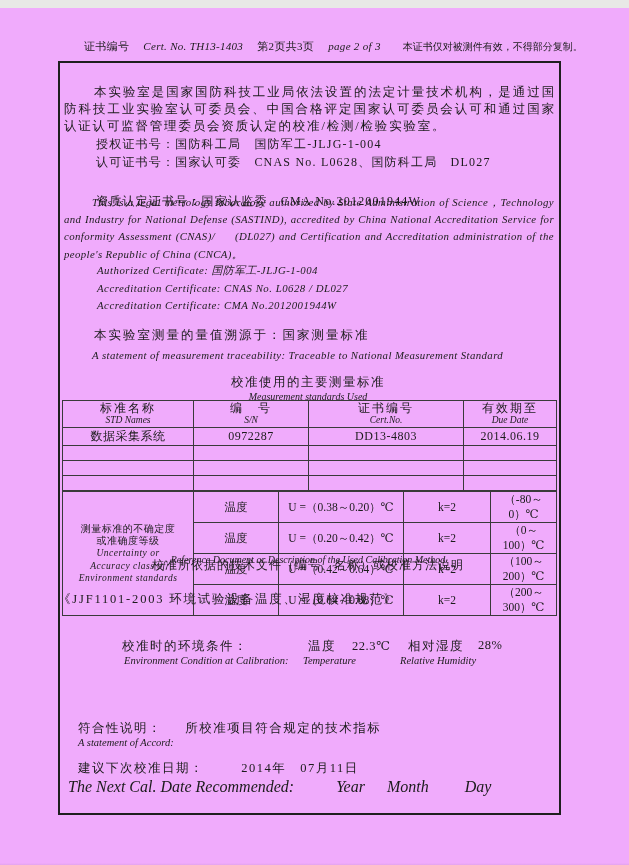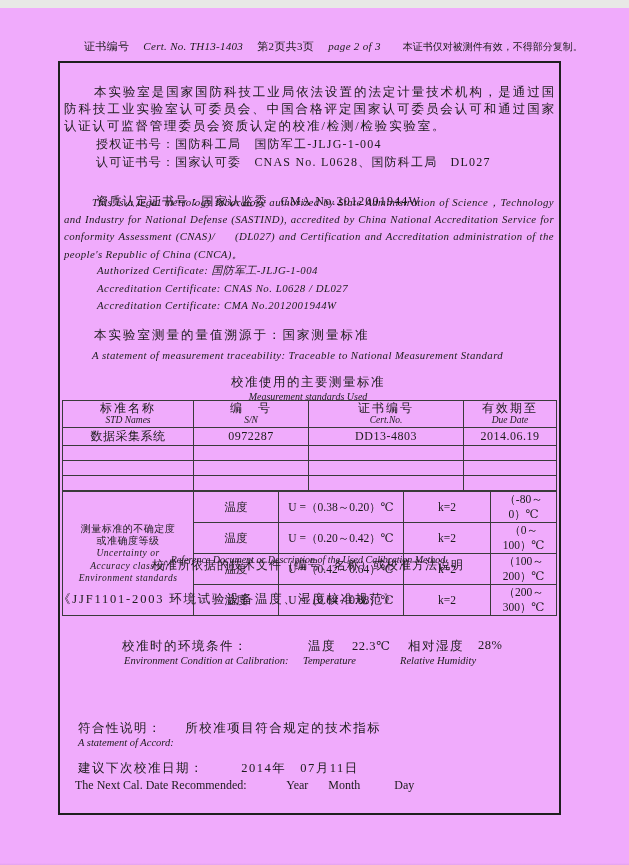--- a/index.html
+++ b/index.html
@@ -55,21 +55,21 @@
   .ref-title-en{top:546px;left:58px;width:500px;text-align:center;font-size:10px;font-style:italic;}
   .ref-doc{top:583px;left:58px;width:524px;text-align:left;font-size:12.5px;letter-spacing:1.8px;}
 
   .env-cn{top:630px;font-size:12.5px;letter-spacing:1.5px;white-space:nowrap;}
   .env-en{top:647px;font-size:10.5px;font-style:italic;white-space:nowrap;}
 
   .accord-cn{top:712px;left:78px;font-size:12.5px;letter-spacing:1.5px;white-space:nowrap;}
   .accord-en{top:729px;left:78px;font-size:10.5px;font-style:italic;}
 
   .next-cn{top:752px;left:78px;font-size:12.5px;letter-spacing:1.5px;white-space:nowrap;}
-  .next-en{top:770px;left:75px;font-size:12px;white-space:nowrap;}
+  .next-en{top:770px;left:68px;font-size:16px;font-style:italic;white-space:nowrap;}
   .next-en .g1{display:inline-block;width:34px;}
   .next-en .g2{display:inline-block;width:14px;}
   .next-en .g3{display:inline-block;width:28px;}
 
   .scan-bottom{position:absolute;left:0;bottom:0;width:629px;height:10px;background:linear-gradient(to bottom,rgba(120,120,118,0),rgba(110,110,108,.55));}
   .scan-bottom2{position:absolute;left:0;bottom:0;width:629px;height:3px;background:rgba(90,90,88,.45);}
 </style>
 </head>
 <body>
 

